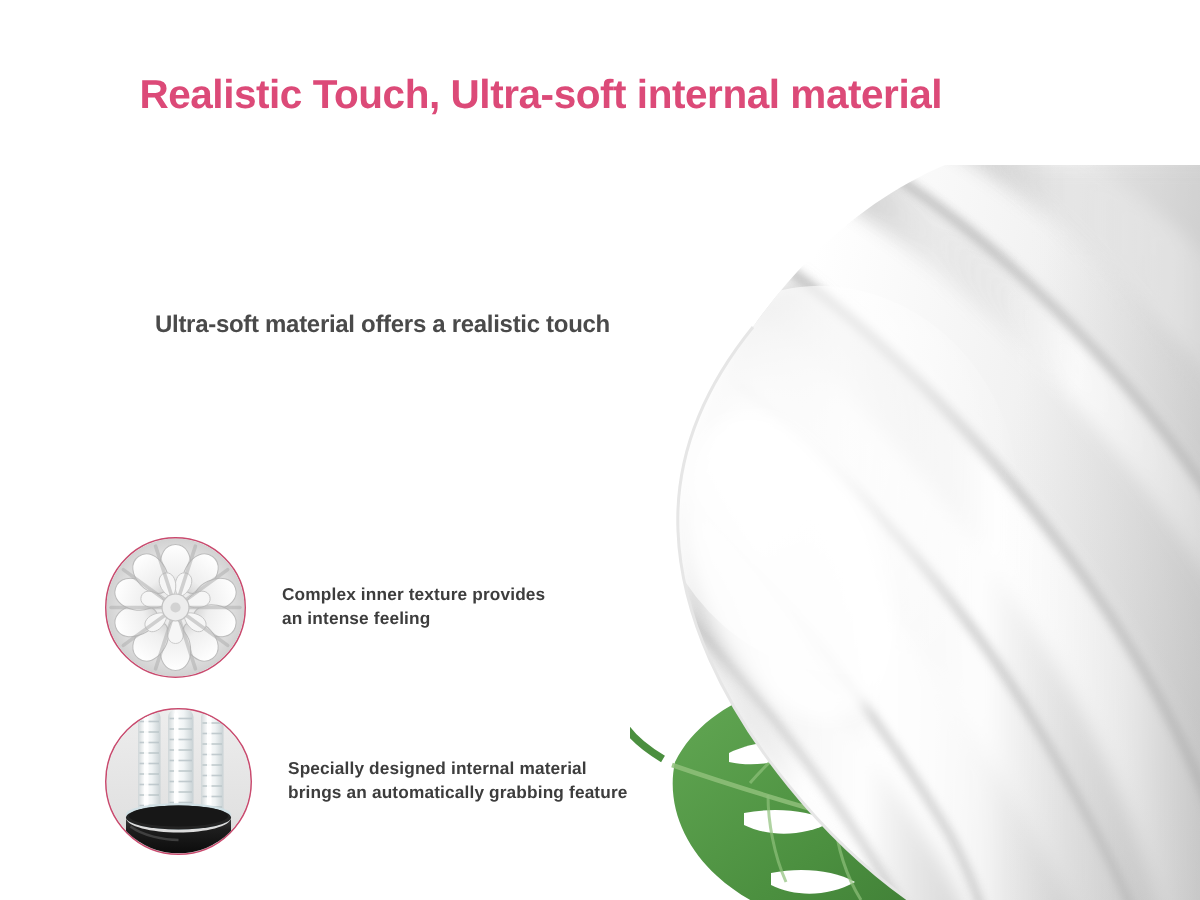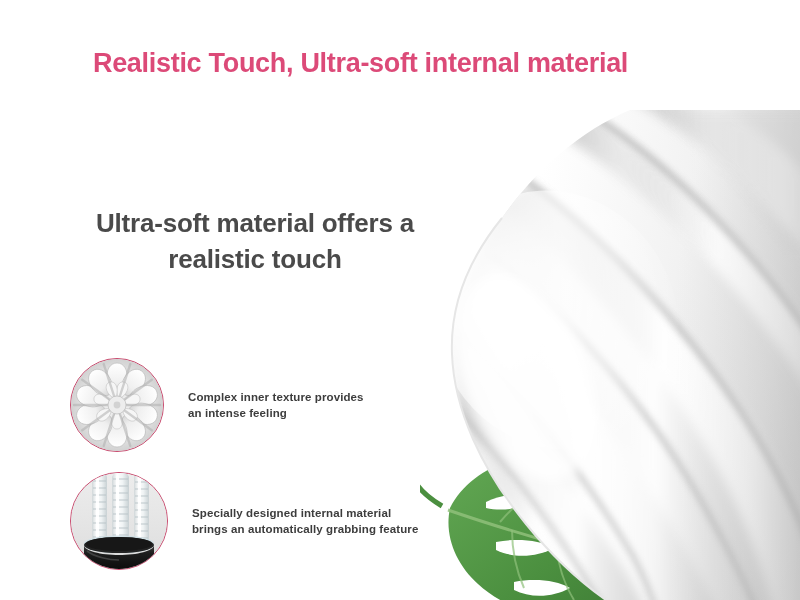--- a/index.html
+++ b/index.html
@@ -28,21 +28,21 @@
     color:#dc4a78;
     white-space:nowrap;
   }
 
   
   #subhead {
     position:absolute;
     left:55px; top:206px;
     width:400px;
     text-align:center;
-    font-size:26px;
+    font-size:16px;
     font-weight:bold;
     line-height:1.38;
     letter-spacing:-0.2px;
     color:#4a4a4a;
   }
 
   
   .feature-row {
     position:absolute;
     display:flex;

